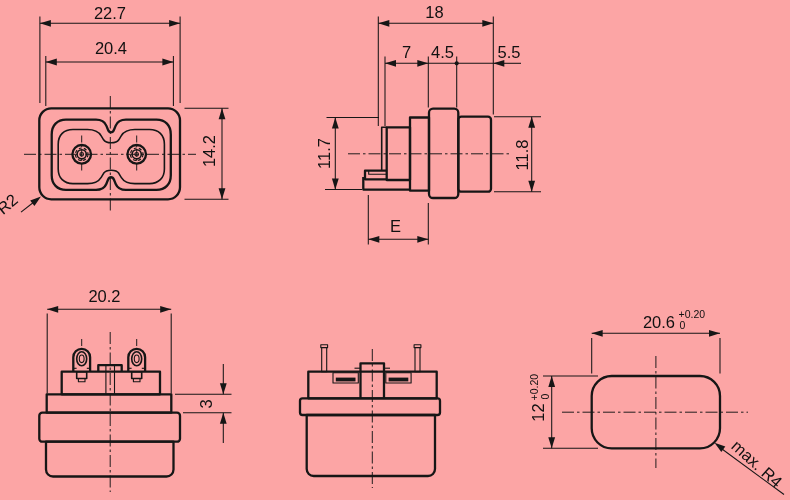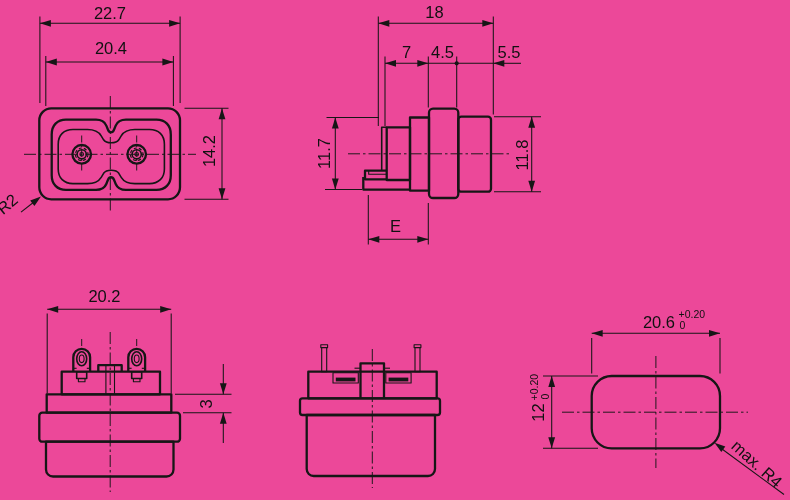--- a/index.html
+++ b/index.html
@@ -1,16 +1,16 @@
 <!DOCTYPE html>
 <html><head>
 <meta charset="utf-8">
 <style>
   html,body{margin:0;padding:0;background:#ffffff;}
-  #stage{width:790px;height:500px;background:#ec4899;position:relative;overflow:hidden;text-align:right;}
+  #stage{width:790px;height:500px;background:#fca5a5;position:relative;overflow:hidden;text-align:right;}
   svg{display:block;}
   .ln2{fill:none;stroke:#161616;stroke-width:2.3;stroke-linejoin:round;stroke-linecap:butt;}
   .ln15{fill:none;stroke:#161616;stroke-width:1.6;stroke-linejoin:round;}
   .ln1{fill:none;stroke:#161616;stroke-width:1.1;stroke-linejoin:round;}
   .dim{fill:none;stroke:#161616;stroke-width:1.05;}
   .cl{fill:none;stroke:#161616;stroke-width:0.95;stroke-dasharray:12 3 2.5 3;}
   .clp{fill:none;stroke:#161616;stroke-width:0.95;stroke-dasharray:7 2.5 2 2.5;}
   .fillb{fill:#161616;stroke:none;}
   .dash{stroke-dasharray:3 2.2;}
   text{font-family:"Liberation Sans","DejaVu Sans",sans-serif;font-size:16.5px;fill:#111111;}

